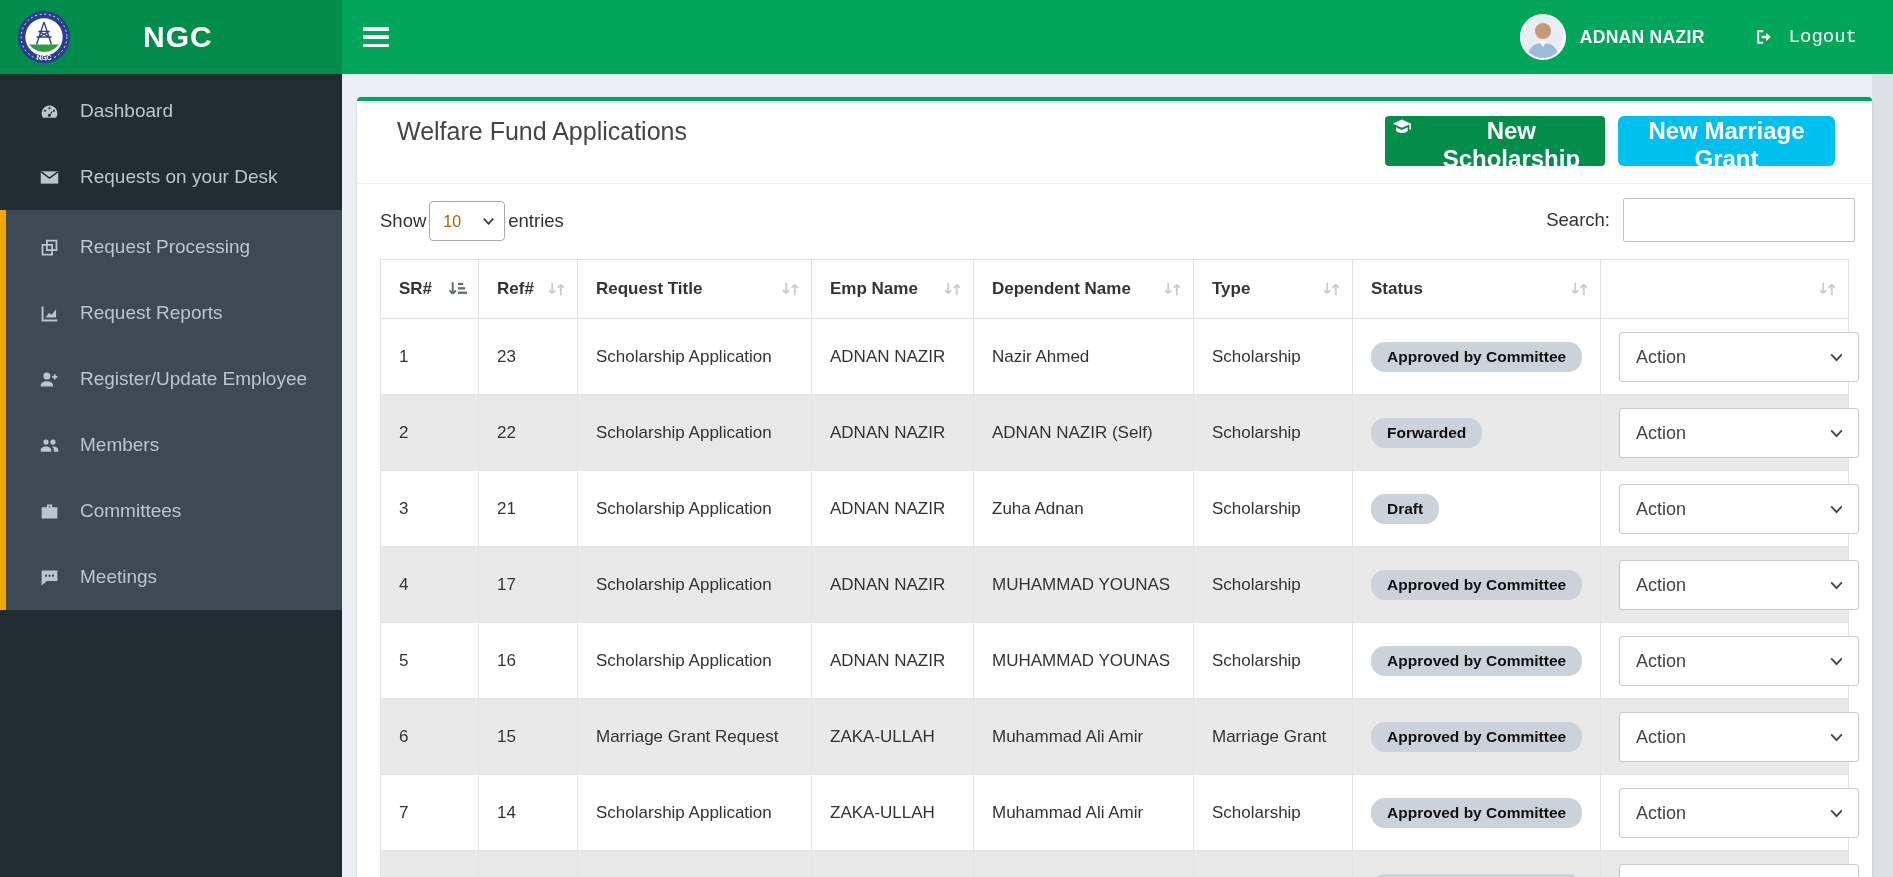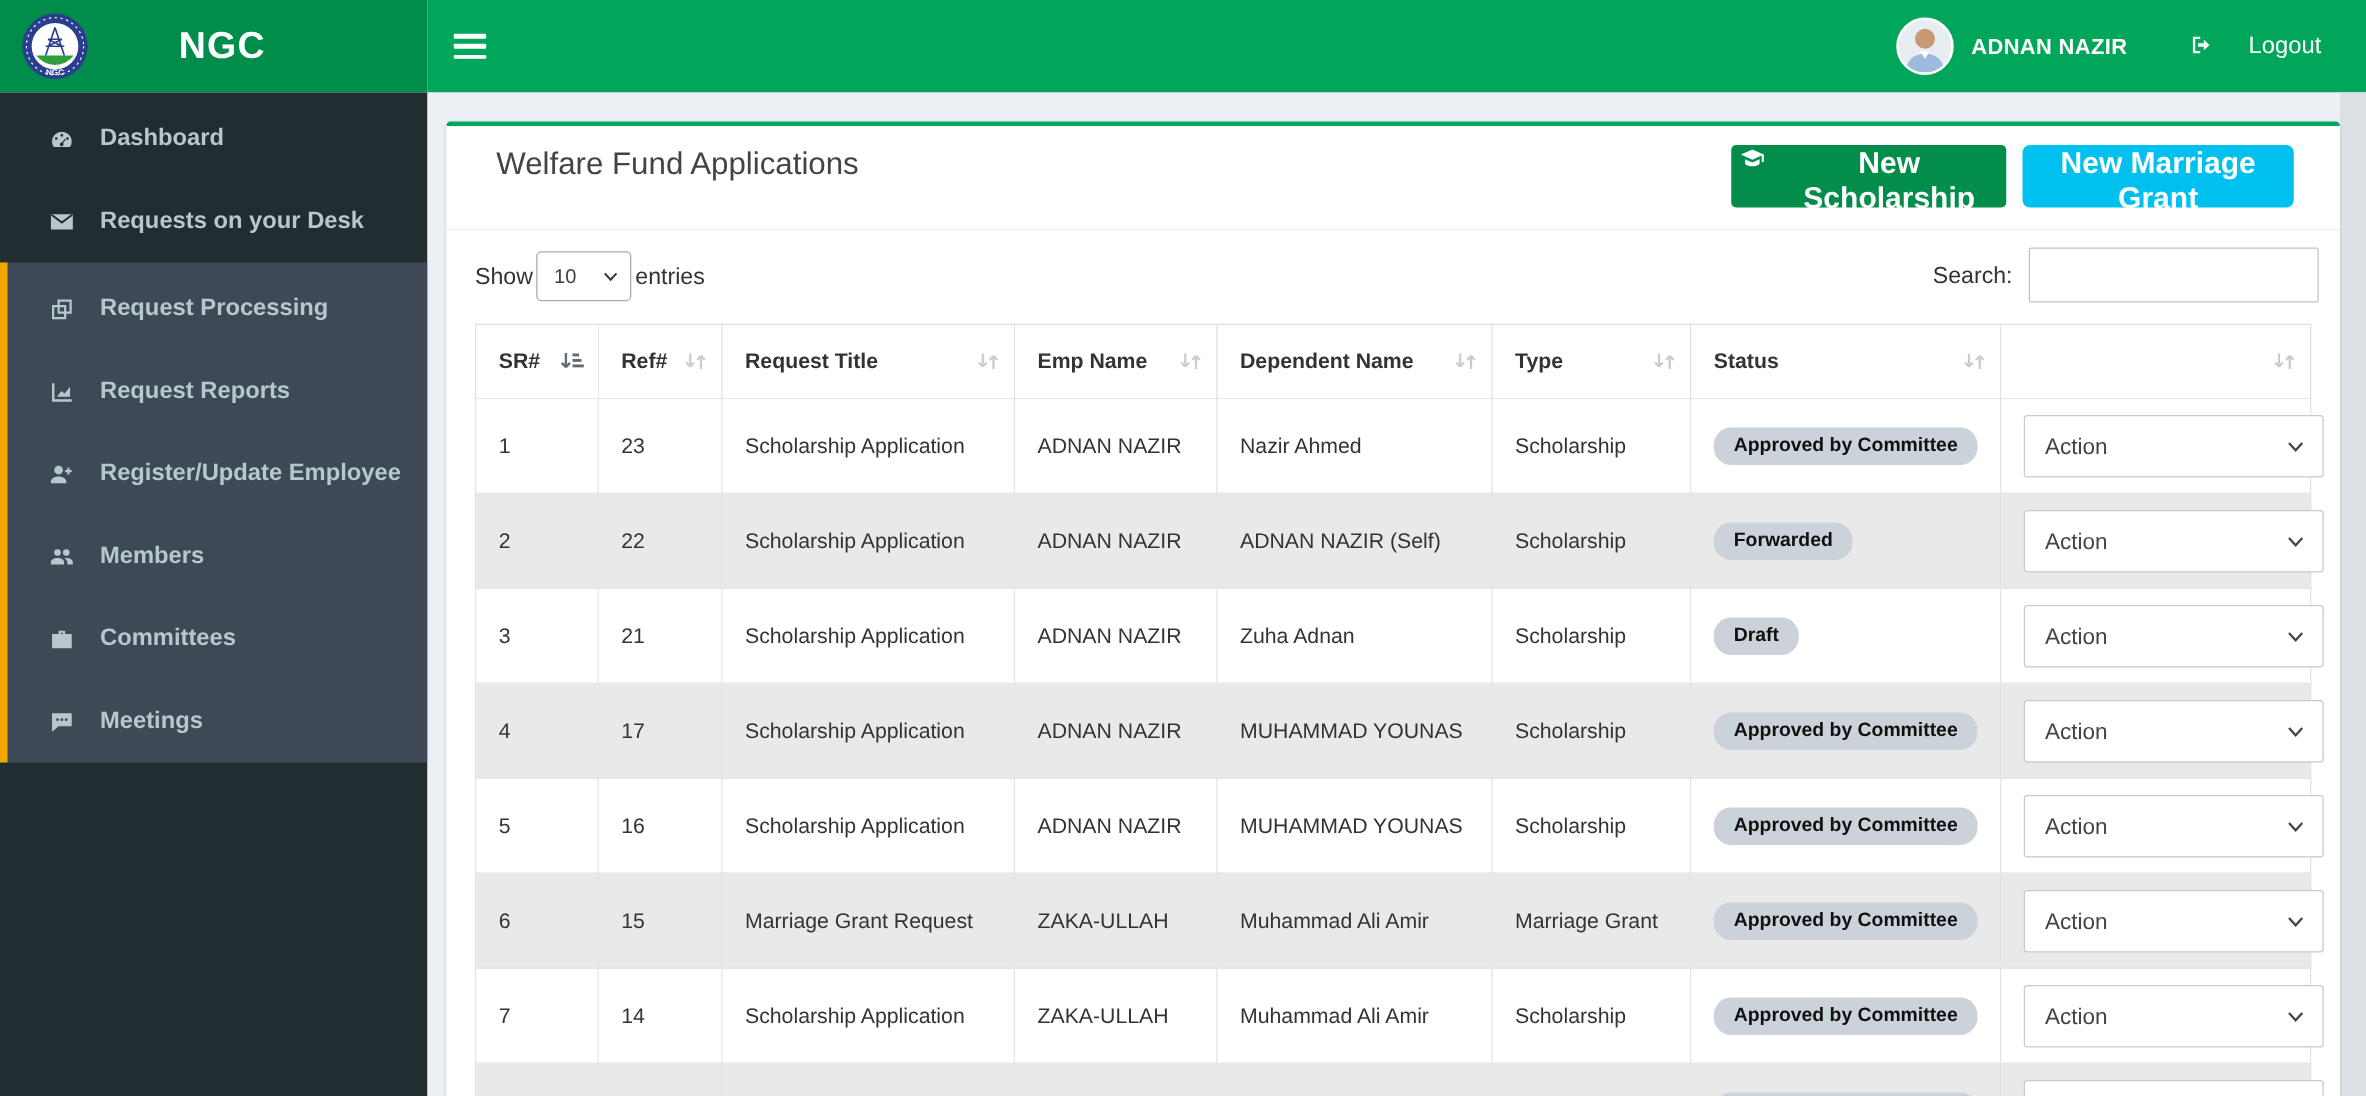--- a/index.html
+++ b/index.html
@@ -14,23 +14,23 @@
   
   .app-header{position:absolute;top:0;left:0;right:0;height:74px;display:flex;}
   .logo-block{width:342px;height:74px;background:var(--logo-green);display:flex;align-items:center;padding-left:16px;box-sizing:border-box;flex:none;gap:23px;}
   .brand-text{color:#fff;font-size:30px;font-weight:bold;letter-spacing:1px;margin-left:48px;}
   .navbar{flex:1;background:var(--navbar-green);display:flex;align-items:center;padding:0 36px 0 21px;}
   .hamburger{width:26px;height:20px;display:flex;flex-direction:column;justify-content:space-between;cursor:pointer;}
   .hamburger span{display:block;height:3.5px;background:#fff;border-radius:1px;}
   .nav-right{margin-left:auto;display:flex;align-items:center;}
   .avatar{width:42px;height:42px;border-radius:50%;background:#f2f5f8;overflow:hidden;border:2px solid #fff;flex:none;cursor:pointer;}
   .user-name{color:#fff;font-size:17.5px;font-weight:bold;margin-left:14px;letter-spacing:.3px;}
-  .logout{display:flex;margin-left:48px;color:#fff;cursor:pointer;gap:27px;font-size:19px;}
-  
-  .sidebar{position:absolute;top:74px;left:0;width:342px;bottom:0;background:var(--sidebar-dark);font-weight:bold;}
+  .logout{display:flex;align-items:center;margin-left:48px;color:#fff;cursor:pointer;gap:14px;font-size:19px;font-family:Liberation Mono, monospace;}
+  
+  .sidebar{position:absolute;top:74px;left:0;width:342px;bottom:0;background:var(--sidebar-dark);}
   .sidebar ul{list-style:none;margin:0;padding:4px 0 0 0;}
   .sidebar li.menu-item{height:66px;display:flex;align-items:center;gap:18px;padding-left:36px;color:#b8c7ce;font-size:19px;cursor:pointer;box-sizing:border-box;}
   .submenu{background:var(--submenu-bg);border-left:6px solid var(--accent-yellow);}
   .submenu li.menu-item{padding-left:30px;}
   .mi-icon{width:26px;height:24px;display:inline-flex;align-items:center;justify-content:center;flex:none;}
   .mi-icon svg{width:23px;height:21px;}
   
   .content{position:absolute;left:342px;top:74px;right:0;bottom:0;background:#ecf0f5;overflow:hidden;}
   .right-gutter{position:absolute;right:0;top:0;width:21px;height:100%;background:#dde1e5;}
   .card{position:absolute;left:15px;top:23px;width:1515px;height:1000px;background:#fff;border-top:4px solid var(--navbar-green);border-radius:4px 4px 0 0;box-shadow:0 1px 3px rgba(0,0,0,.14);box-sizing:border-box;}
@@ -38,21 +38,21 @@
   .page-title{position:absolute;left:40px;top:16px;margin:0;font-size:25px;font-weight:400;color:#444;}
   .btn{position:absolute;top:15px;height:50px;display:flex;align-items:flex-start;justify-content:center;color:#fff;font-size:24px;font-weight:bold;cursor:pointer;border:none;gap:11px;}
   .btn-scholarship{right:267px;width:220px;background:var(--scholarship-green);border-radius:4px;}
   .btn-marriage{right:37px;width:217px;background:var(--marriage-cyan);border-radius:6px;font-weight:600;}
   .btn svg{width:24px;height:20px;}
   
   .controls{position:relative;height:75px;}
   .show-group{position:absolute;left:23px;top:17px;display:flex;align-items:center;gap:3px;font-size:18.5px;color:#333;}
   .search-group{position:absolute;right:17px;top:14px;display:flex;align-items:center;gap:13px;font-size:18.5px;color:#333;}
   .select-wrap{position:relative;display:inline-block;}
-  .select-wrap select{appearance:none;-webkit-appearance:none;background:#fff;color:#404040;cursor:pointer;}
+  .select-wrap select{appearance:none;-webkit-appearance:none;background:#fff;color:#a16207;cursor:pointer;}
   .select-wrap .chev{position:absolute;pointer-events:none;top:50%;transform:translateY(-50%);}
   .show-wrap select{width:76px;height:40px;border:1px solid #a9a9a9;border-radius:4px;font-size:16px;padding-left:13px;}
   .show-wrap .chev{right:9px;width:15px;height:15px;}
   .search-input{width:232px;height:44px;border:1px solid #c3c3c3;border-radius:2px;padding:0 10px;font-size:17px;box-sizing:border-box;background:#fff;}
   
   table.apps{border-collapse:collapse;table-layout:fixed;margin-left:23px;width:1469px;}
   table.apps th{height:59px;border:1px solid #e0e0e0;font-size:17px;font-weight:bold;color:#333;text-align:left;padding:0 12px 0 18px;position:relative;cursor:pointer;box-sizing:border-box;background:#fff;}
   table.apps td{height:76px;border:1px solid #e4e4e4;font-size:17px;color:#333;padding-left:18px;vertical-align:middle;box-sizing:border-box;}
   table.apps tbody tr:nth-child(even) td{background:#e9e9e9;}
   .sort-ic{position:absolute;right:10px;top:50%;transform:translateY(-50%);width:21px;height:17px;color:#cccccc;}

